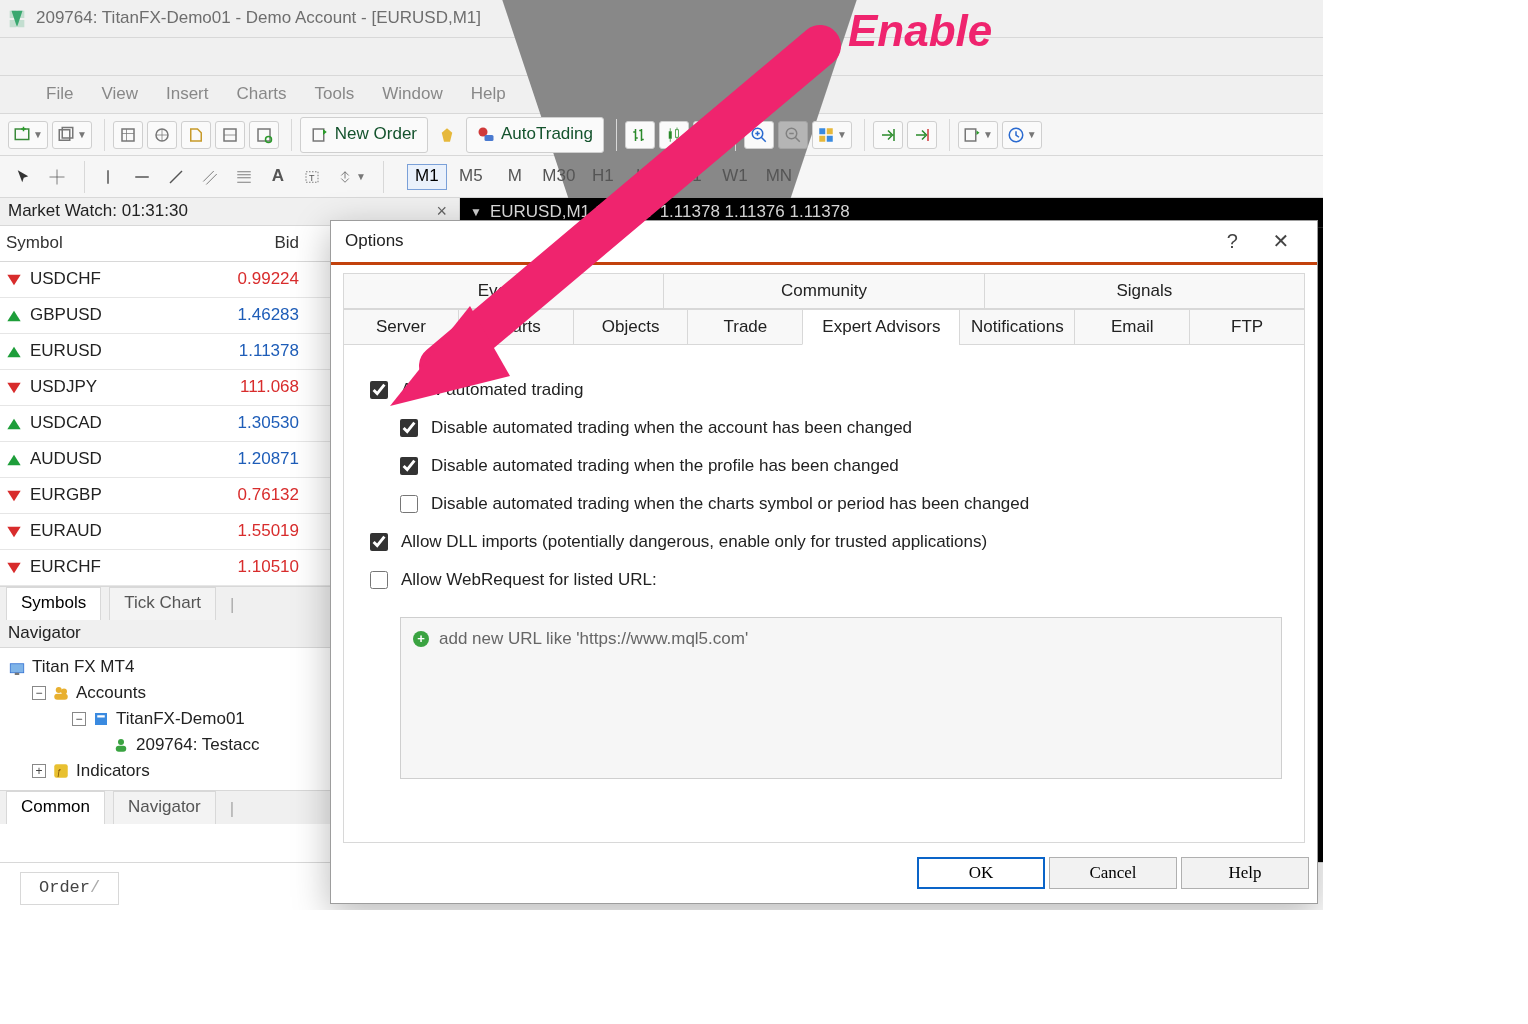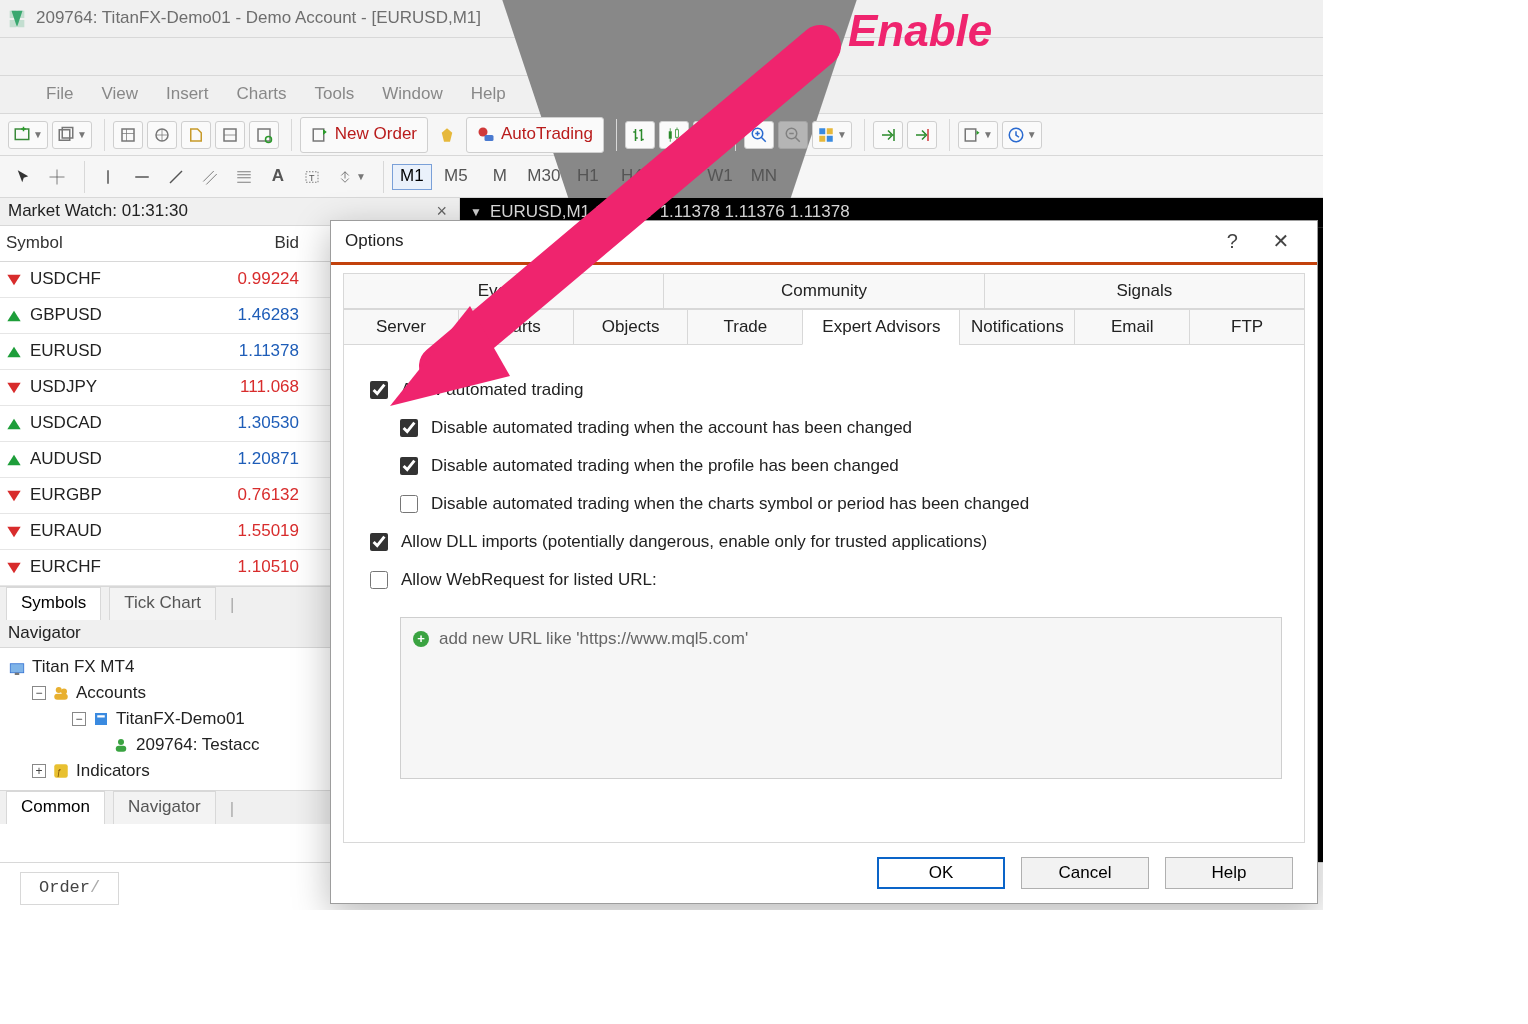--- a/index.html
+++ b/index.html
@@ -81,27 +81,27 @@
     border:1px solid #cfcfcf; border-radius:3px; background:#fafafa;
     color:#555; font: inherit;
   }
   .tbtn.flat { border-color:transparent; background:transparent; }
   .tbtn .drop { font-size:10px; color:#777; margin-left:2px; }
   .tbtn svg { width:18px; height:18px; display:block; }
   .tlabel-btn {
     display:inline-flex; align-items:center; gap:6px;
     height:30px; padding:17px 10px;
     border:1px solid #cfcfcf; border-radius:3px; background:#fafafa;
-    color:#b91c1c;
+    color:#14532d;
   }
   .tf-btn {
     display:inline-flex; align-items:center; justify-content:center;
     width:40px; height:26px; border:1px solid transparent; color:#555;
   }
-  .tf-btn.active { border:1px solid #7aa0d8; background:#eaf1fb; color:#000; }
+  .tf-btn.active { border:1px solid #7aa0d8; background:#eaf1fb; color:#000;margin-left:15px; }
 
   
   .body {
     display:flex;
     height: calc(100% - 38px - 38px - 42px - 42px);
     background:#fff;
   }
 
   
   .leftcol {
@@ -223,21 +223,21 @@
     margin: 18px 0 0 34px;
     height: 162px;
     border:1px solid #cfcfcf; background:#f6f6f6;
     padding:10px 12px; color:#666;
   }
   .url-box .plus {
     width:16px;height:16px;border-radius:50%;display:inline-flex;align-items:center;justify-content:center;
     background:#3aa341;color:#fff;font-weight:bold;font-size:13px;flex:0 0 16px;
   }
   .dlg-buttons {
-    display:flex; gap:16px; justify-content:flex-end; padding:14px 24px;
+    display:flex; gap:4px; justify-content:flex-end; padding:14px 8px;font-family:Liberation Serif, serif;
   }
   .dlg-buttons button {
     width:128px; height:32px; font:inherit;
     border:1px solid #b0b0b0; background:#f2f2f2;
   }
   #btn-ok { border:2px solid #0a64c8; background:#fff; }
 
   
   .annotation {
     position:absolute; left:380px; top:6px; width:600px; height:400px;

